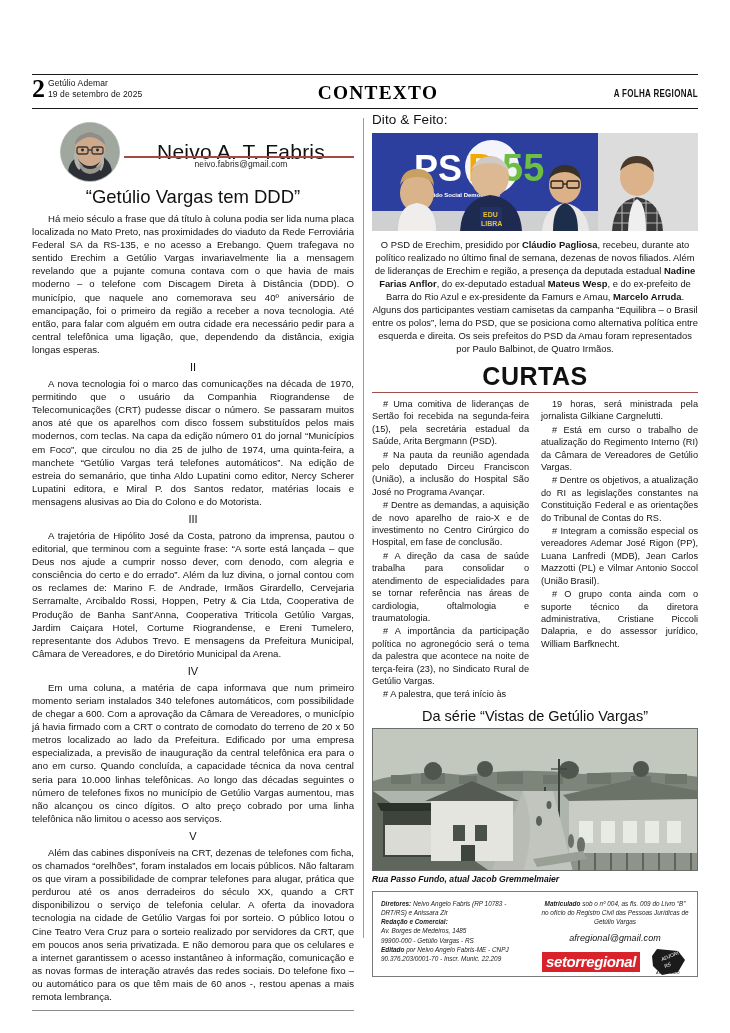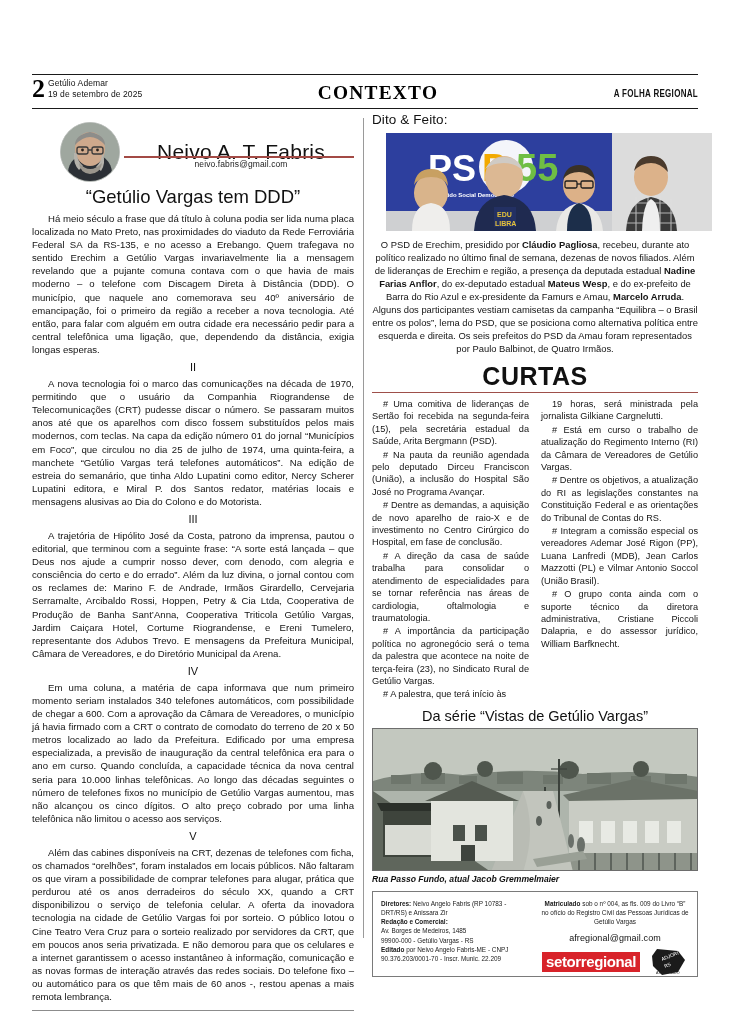--- a/index.html
+++ b/index.html
@@ -185,21 +185,20 @@
     color: #111;
     margin: 0 0 6px 0;
     letter-spacing: 0.1px;
   }
   .photo-color {
     width: 100%;
     height: 98px;
     position: relative;
     overflow: hidden;
     background: #f0abfc;
-    margin-left: 14px;
   }
   .dito-text {
     font-size: 9.4px;
     line-height: 13px;
     text-align: center;
     color: #141414;
     margin: 7px 0 0 0;
   }
   .dito-text b { font-weight: bold; }
 
@@ -259,20 +258,21 @@
 
   
   .expediente {
     margin-top: 7px;
     border: 0.8px solid #7a7a7a;
     padding: 7px 8px 6px 8px;
     display: flex;
     gap: 8px;
     box-sizing: border-box;
     height: 86px;
+    font-style: italic;
   }
   .exp-left {
     width: 152px;
     font-size: 6.4px;
     line-height: 9.2px;
     color: #1a1a1a;
   }
   .exp-left b { font-weight: bold; }
   .exp-right {
     flex: 1;

